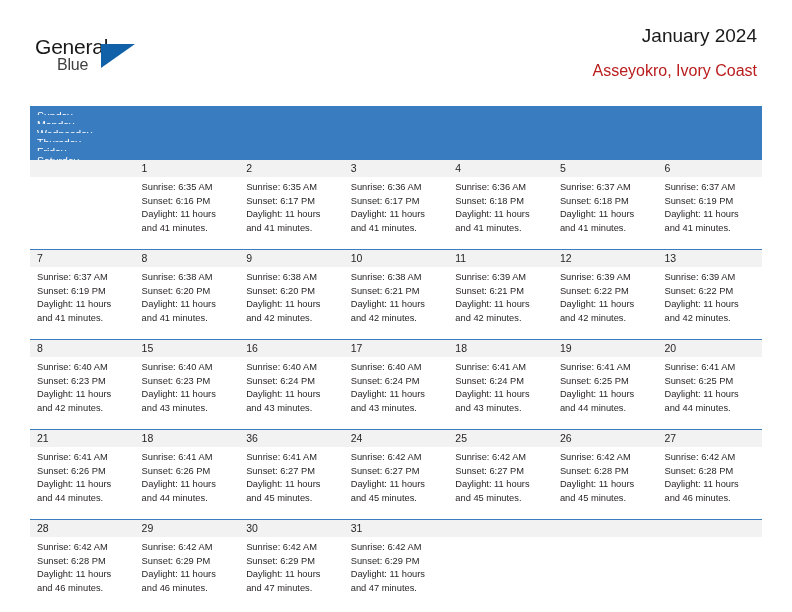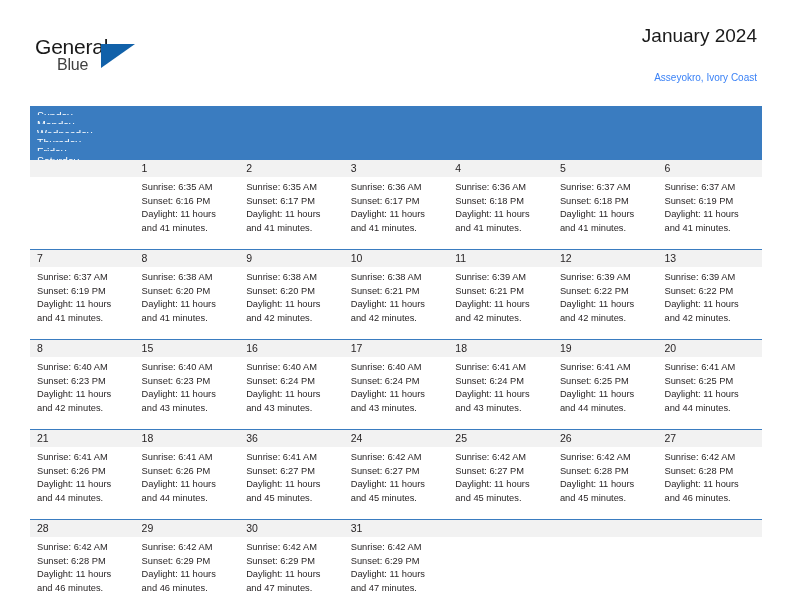--- a/index.html
+++ b/index.html
@@ -68,23 +68,23 @@
     text-align: right;
     flex: none;
   }
   .cal-title {
     font-size: 19px;
     color: #1a1a1a;
     line-height: 1.1;
     white-space: nowrap;
   }
   .cal-subtitle {
-    font-size: 10px;
-    color: #3b82f6;
-    margin-top: 25px;
+    font-size: 16px;
+    color: #b91c1c;
+    margin-top: 15px;
     white-space: nowrap;
   }
 
   
   .calendar {
     position: absolute;
     left: 30px;
     top: 106px;
     width: 732px;
   }

